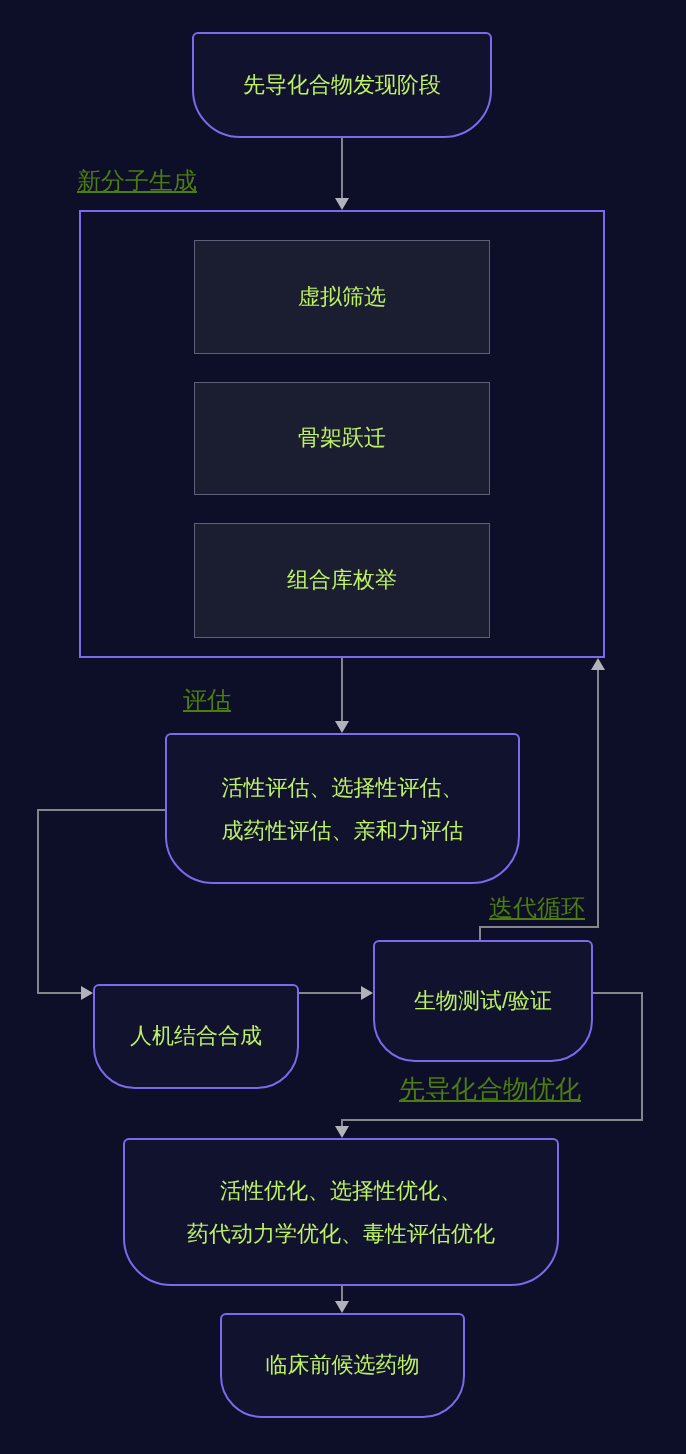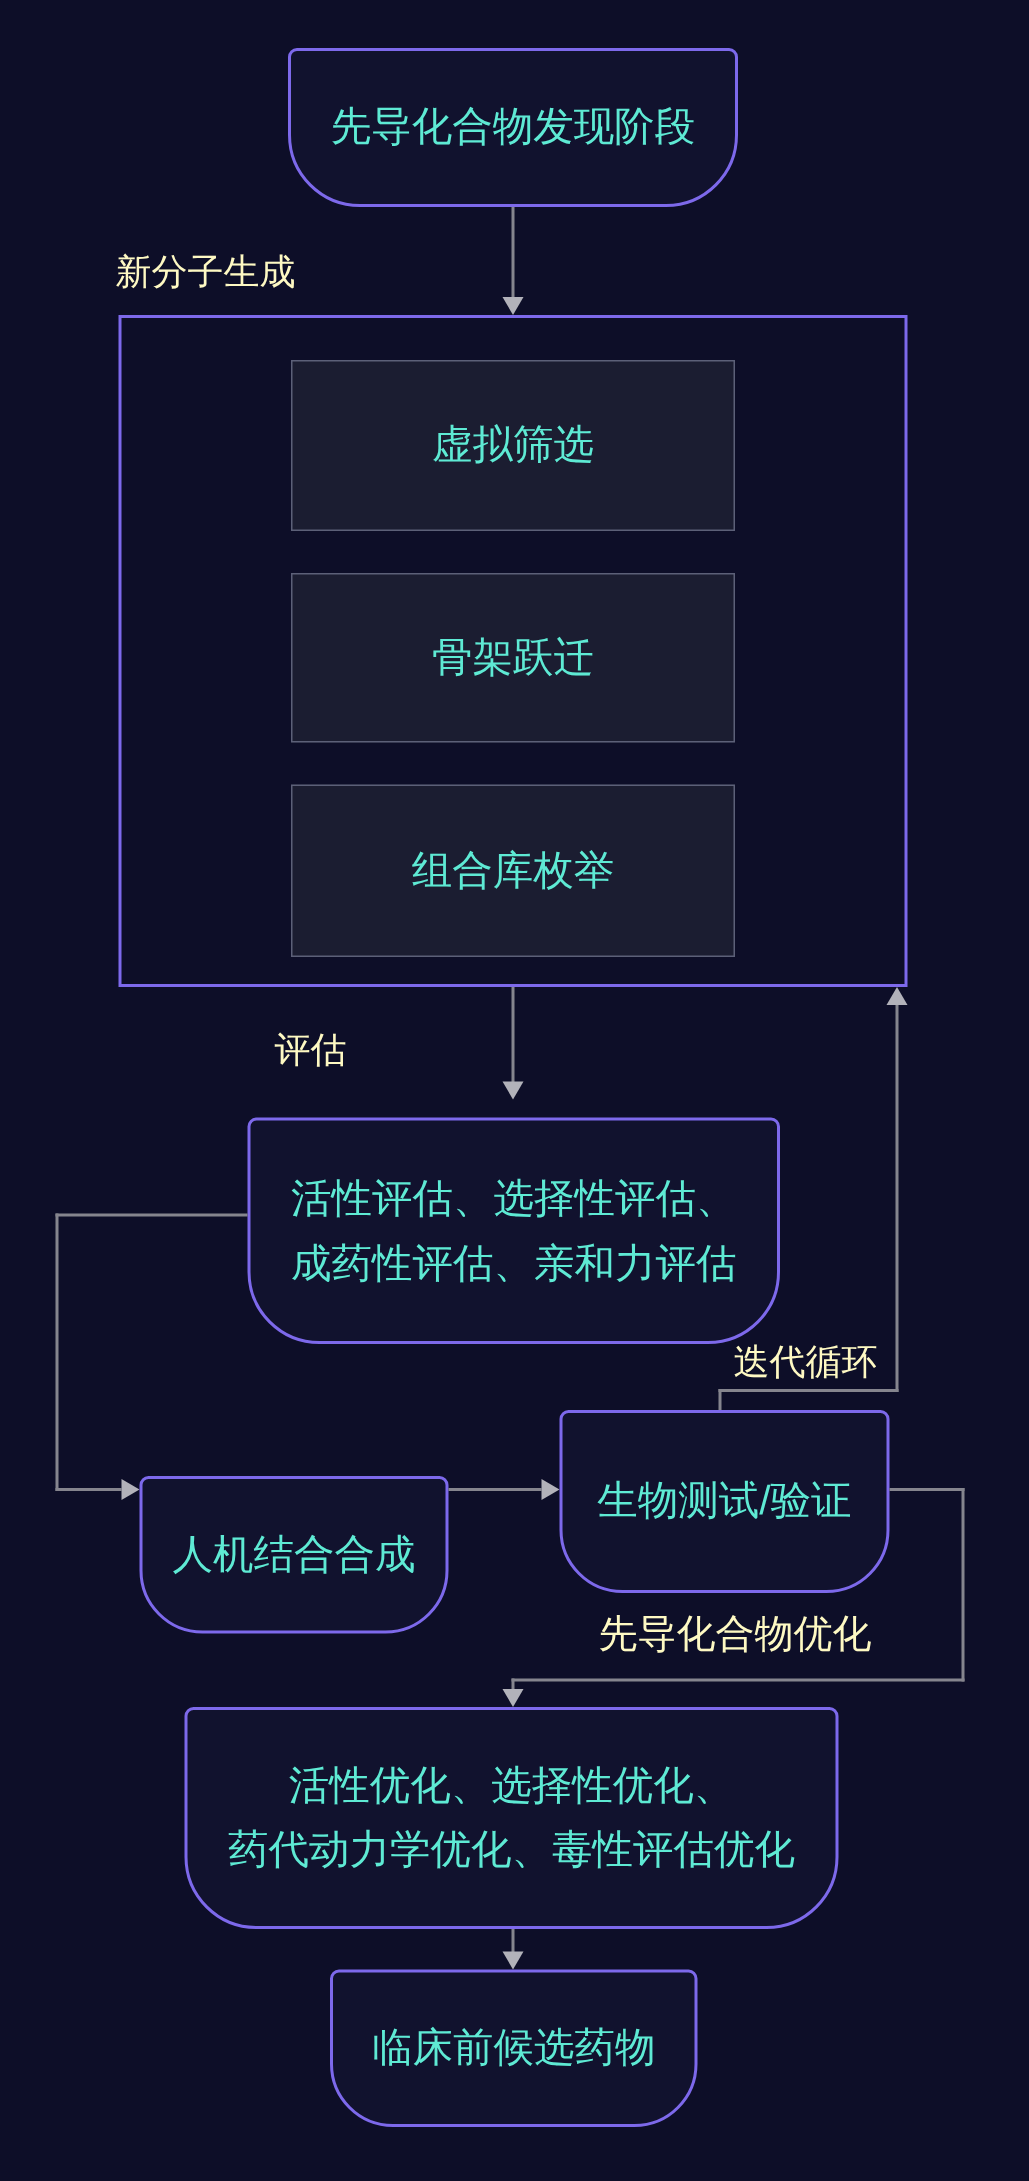--- a/index.html
+++ b/index.html
@@ -9,58 +9,59 @@
     background:#0d0e28;
     font-family:"Liberation Sans","DejaVu Sans",sans-serif;
     overflow:hidden;
   }
   .node {
     position:absolute;
     box-sizing:border-box;
     display:flex; flex-direction:column;
     align-items:center; justify-content:center;
     text-align:center;
-    color:#5eead4;
-    font-size:27px;
+    color:#bef264;
+    font-size:22px;
     border:2px solid #7d69eb;
     background:#11122e;
     border-radius:6px 6px 48px 48px;
     line-height:1.55;
   }
   .subgraph {
     position:absolute;
     box-sizing:border-box;
     border:2px solid #7d69eb;
     border-radius:0;
     background:transparent;
   }
   .inner-node {
     border:1px solid #5c6078;
     background:#1b1d31;
     border-radius:0;
   }
   .edge-label {
     position:absolute;
-    color:#fef9c3;
+    color:#4d7c0f;
     font-size:24px;
     white-space:nowrap;
+    text-decoration:underline;
   }
   .line { position:absolute; background:#85858e; }
   .arrow { position:absolute; width:0; height:0; }
   .arrow.down  { border-left:7px solid transparent; border-right:7px solid transparent; border-top:12px solid #b2b2ba; }
   .arrow.up    { border-left:7px solid transparent; border-right:7px solid transparent; border-bottom:12px solid #b2b2ba; }
   .arrow.right { border-top:7px solid transparent; border-bottom:7px solid transparent; border-left:12px solid #b2b2ba; }
 
   
   #n-lead   { left:192px; top:32px;  width:300px; height:106px; }
   #sub-gen  { left:79px;  top:210px; width:526px; height:448px; }
   #n-virt   { left:194px; top:240px; width:296px; height:114px; }
   #n-scaf   { left:194px; top:382px; width:296px; height:113px; }
   #n-lib    { left:194px; top:523px; width:296px; height:115px; }
-  #n-eval   { left:165px; top:733px; width:355px; height:151px; line-height:43px;margin-top:12px; }
+  #n-eval   { left:165px; top:733px; width:355px; height:151px; line-height:43px; }
   #n-synth  { left:93px;  top:941px; width:206px; height:105px; border-radius:6px 6px 42px 42px;margin-top:43px; }
   #n-bio    { left:373px; top:940px; width:220px; height:122px; border-radius:6px 6px 42px 42px; }
   #n-opt    { left:123px; top:1138px; width:436px; height:148px; line-height:43px; }
   #n-final  { left:220px; top:1313px; width:245px; height:105px; border-radius:6px 6px 42px 42px; }
 
   
   #lbl-newmol  { left:77px;  top:165px; }
   #lbl-eval    { left:183px; top:684px; }
   #lbl-iter    { left:489px; top:892px; }
   #lbl-leadopt { left:399px; top:1072px; font-size:26px; }

